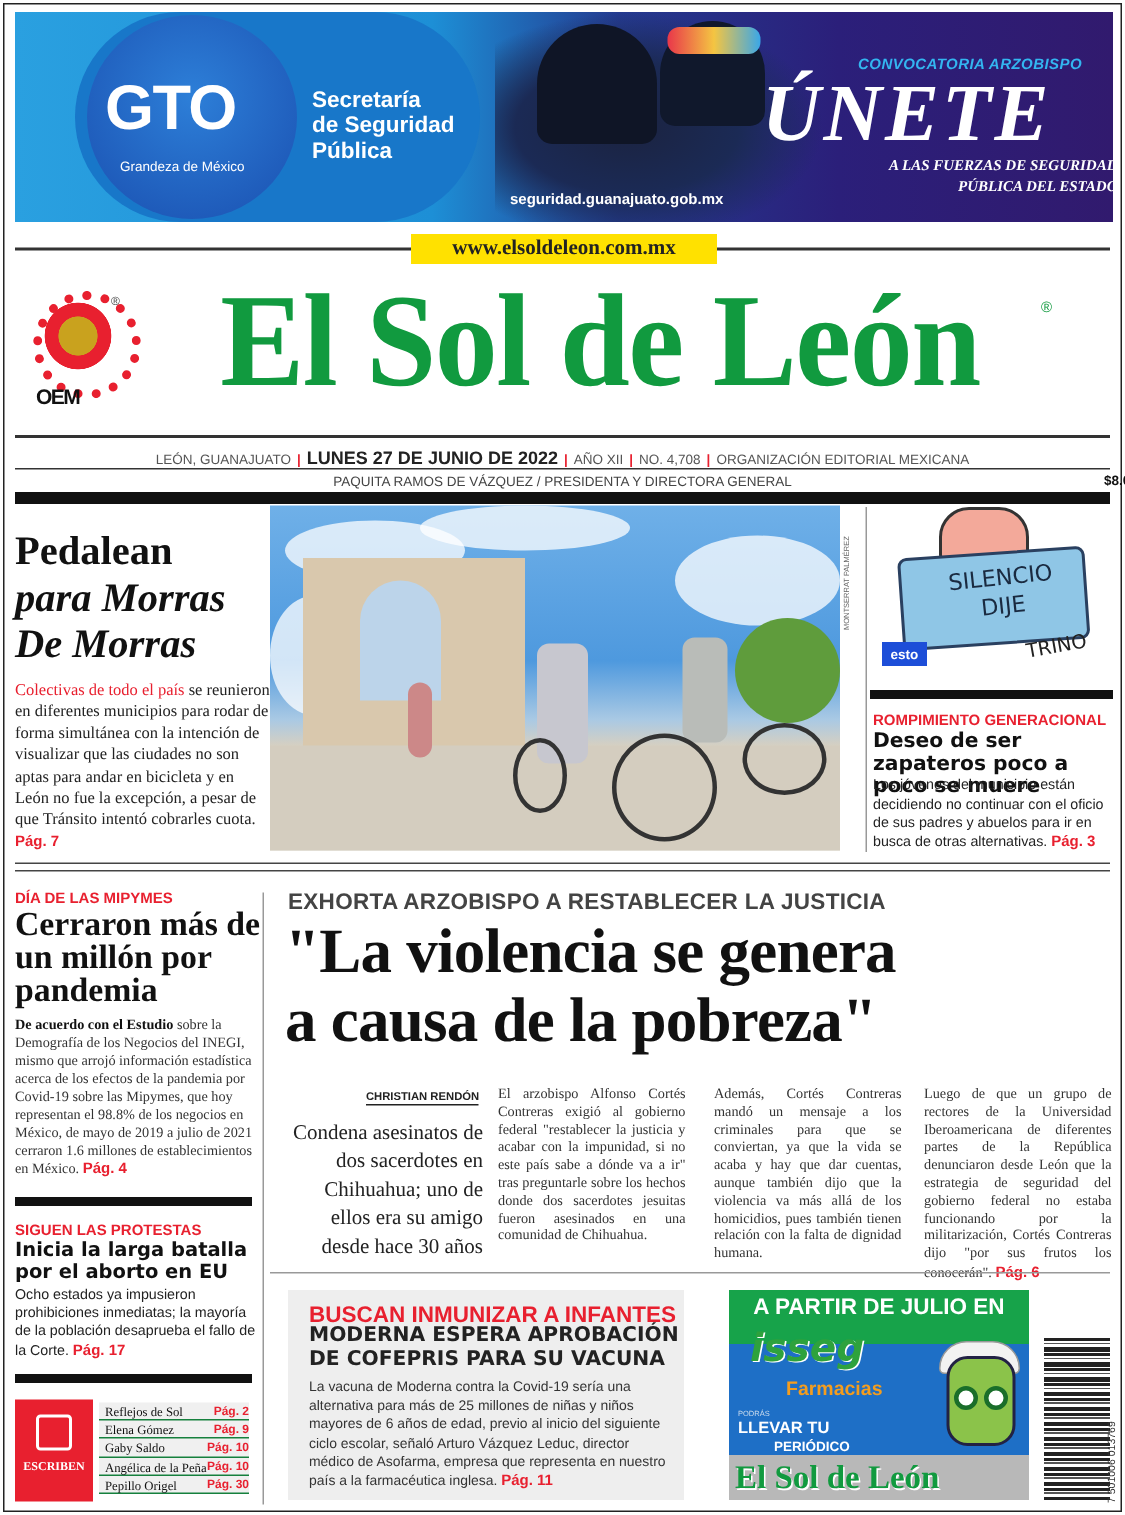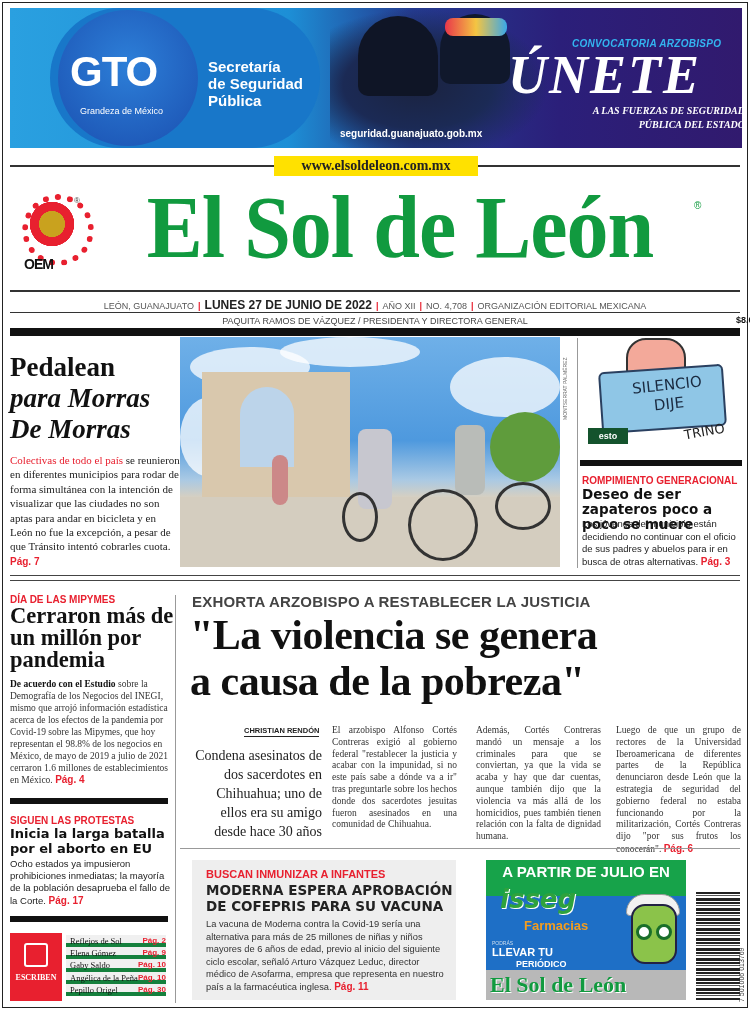--- a/index.html
+++ b/index.html
@@ -53,21 +53,21 @@
   .tree{position:absolute;left:310px;top:75px;width:70px;height:70px;border-radius:50%;background:#5f9c3c;}
   .cyclist{position:absolute;border-radius:50%;border:3px solid #333;}
   .rider{position:absolute;background:#5a6a88;border-radius:8px;}
   .credit{left:562px;top:340px;width:10px;height:80px;writing-mode:vertical-rl;transform:rotate(180deg);font-size:5px;color:#666;}
   
   .cartoon{left:588px;top:338px;width:150px;height:120px;}
   .banner{position:absolute;left:12px;top:30px;width:125px;height:62px;background:#8fc6e6;border:2px solid #2a4060;border-radius:6px;transform:rotate(-4deg);}
   .banner-text{position:absolute;left:30px;top:38px;width:100px;font-family:"DejaVu Sans",sans-serif;font-size:15px;line-height:19px;text-align:center;color:#1a2a40;transform:rotate(-6deg);}
   .head{position:absolute;left:38px;top:0;width:60px;height:38px;background:#f3a99a;border-radius:20px 20px 6px 6px;border:2px solid #333;}
   .trino{position:absolute;left:96px;top:86px;font-family:"DejaVu Sans",sans-serif;font-size:13px;color:#222;transform:rotate(-10deg);}
-  .esto{left:588px;top:428px;width:40px;height:16px;background:#14532d;color:#fff;font-size:9px;font-weight:bold;text-align:center;line-height:16px;}
+  .esto{left:588px;top:428px;width:30px;height:16px;background:#1d4ed8;color:#fff;font-size:9px;font-weight:bold;text-align:center;line-height:16px;}
   .side-bar{left:580px;top:460px;width:162px;height:6px;background:#111;}
   .kicker{font-family:"Liberation Sans",sans-serif;font-weight:bold;font-size:10px;color:#e8202f;}
   .zap-k{left:582px;top:475px;}
   .zap-t{left:582px;top:487px;width:162px;font-family:"DejaVu Sans",sans-serif;font-weight:bold;font-size:13.5px;line-height:15px;color:#111;}
   .zap-b{left:582px;top:518px;width:162px;font-size:9.5px;line-height:12.5px;color:#222;}
   
   .dblrule{left:10px;top:575px;width:730px;height:6px;border-top:1px solid #444;border-bottom:1px solid #444;}
   
   .mip-k{left:10px;top:594px;}
   .mip-t{left:10px;top:605px;width:165px;font-family:"Liberation Serif",serif;font-weight:bold;font-size:22.5px;line-height:22px;color:#111;}
@@ -75,34 +75,34 @@
   .mip-b b{color:#111;}
   .bar2{left:10px;top:798px;width:158px;height:6px;background:#111;}
   .pro-k{left:10px;top:815px;}
   .pro-t{left:10px;top:826px;width:165px;font-family:"DejaVu Sans",sans-serif;font-weight:bold;font-size:13px;line-height:15px;color:#111;}
   .pro-b{left:10px;top:858px;width:165px;font-size:9.5px;line-height:12.2px;color:#222;}
   .bar3{left:10px;top:916px;width:158px;height:6px;background:#111;}
   .escriben{left:10px;top:933px;width:52px;height:68px;background:#e8202f;color:#fff;}
   .esc-icon{position:absolute;left:14px;top:10px;width:24px;height:24px;border:2px solid #fff;border-radius:3px;}
   .esc-label{position:absolute;left:0;top:40px;width:52px;text-align:center;font-family:"Liberation Serif",serif;font-weight:bold;font-size:8px;color:#fff;}
   .writers{left:66px;top:935px;width:100px;background:#f0f0f0;}
-  .writer{display:flex;justify-content:space-between;height:12.2px;font-family:"Liberation Serif",serif;font-size:8.5px;line-height:12px;border-bottom:4px solid #15803d;padding-left:4px;}
+  .writer{display:flex;justify-content:space-between;height:12.2px;font-family:"Liberation Serif",serif;font-size:8.5px;line-height:12px;border-bottom:1px solid #15803d;padding-left:4px;}
   .writer .p{color:#e8202f;font-weight:bold;font-family:"Liberation Sans",sans-serif;font-size:8px;}
   .vline{left:175px;top:595px;width:1px;height:408px;background:#999;}
   
   .main-k{left:192px;top:593px;font-family:"Liberation Sans",sans-serif;font-weight:bold;font-size:15px;color:#444;letter-spacing:.2px;}
   .main-t{left:190px;top:612px;width:560px;font-family:"Liberation Serif",serif;font-weight:bold;font-size:42px;line-height:46px;color:#111;letter-spacing:-.5px;}
   .byline{left:244px;top:726px;font-size:7.5px;font-weight:bold;color:#222;border-bottom:1px solid #222;padding-bottom:1px;}
   .deck{left:192px;top:746px;width:130px;text-align:right;font-family:"Liberation Serif",serif;font-size:14px;line-height:19px;color:#222;}
   .col{top:725px;width:125px;font-family:"Liberation Serif",serif;font-size:9.5px;line-height:11.8px;color:#333;text-align:justify;}
   .col1{left:332px;} .col2{left:476px;} .col3{left:616px;}
   .rule-main{left:180px;top:848px;width:560px;height:1px;background:#999;}
   
   .mod{left:192px;top:860px;width:264px;height:140px;background:#eeeeee;}
-  .mod-k{position:absolute;left:14px;top:8px;font-size:11px;font-weight:bold;color:#e8202f;}
+  .mod-k{position:absolute;left:14px;top:8px;font-size:15px;font-weight:bold;color:#e8202f;}
   .mod-t{position:absolute;left:14px;top:22px;width:250px;font-family:"DejaVu Sans",sans-serif;font-weight:bold;font-size:13.5px;line-height:16px;color:#222;}
   .mod-b{position:absolute;left:14px;top:58px;width:245px;font-size:9.3px;line-height:12.5px;color:#333;}
   
   .ad2{left:486px;top:860px;width:200px;height:140px;overflow:hidden;}
   .ad2-top{position:absolute;left:0;top:0;width:200px;height:36px;background:#17a34a;color:#fff;font-weight:bold;font-size:15px;text-align:center;line-height:24px;}
   .ad2-mid{position:absolute;left:0;top:36px;width:200px;height:74px;background:#1e6fc6;}
   .ad2-bot{position:absolute;left:0;top:110px;width:200px;height:30px;background:#b8b8b8;}
   .isseg{position:absolute;left:14px;top:24px;font-family:"DejaVu Sans",sans-serif;font-weight:bold;font-size:26px;color:#2ea23d;text-shadow:1px 1px 0 #fff;font-style:italic;}
   .farmacias{position:absolute;left:38px;top:58px;font-weight:bold;font-size:13px;color:#f39d1f;}
   .podras{position:absolute;left:6px;top:80px;font-size:5px;color:#cde;}

